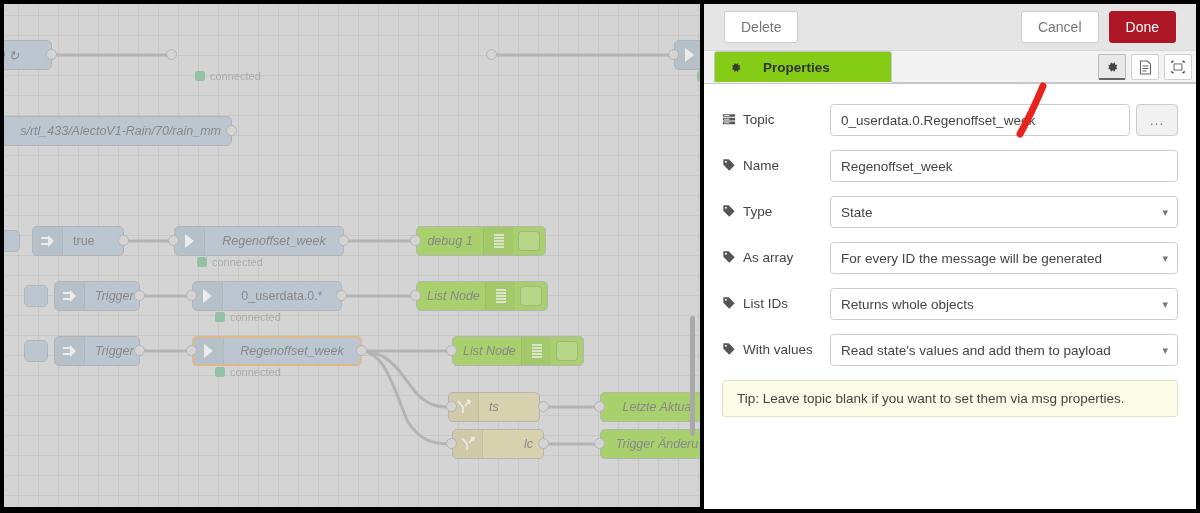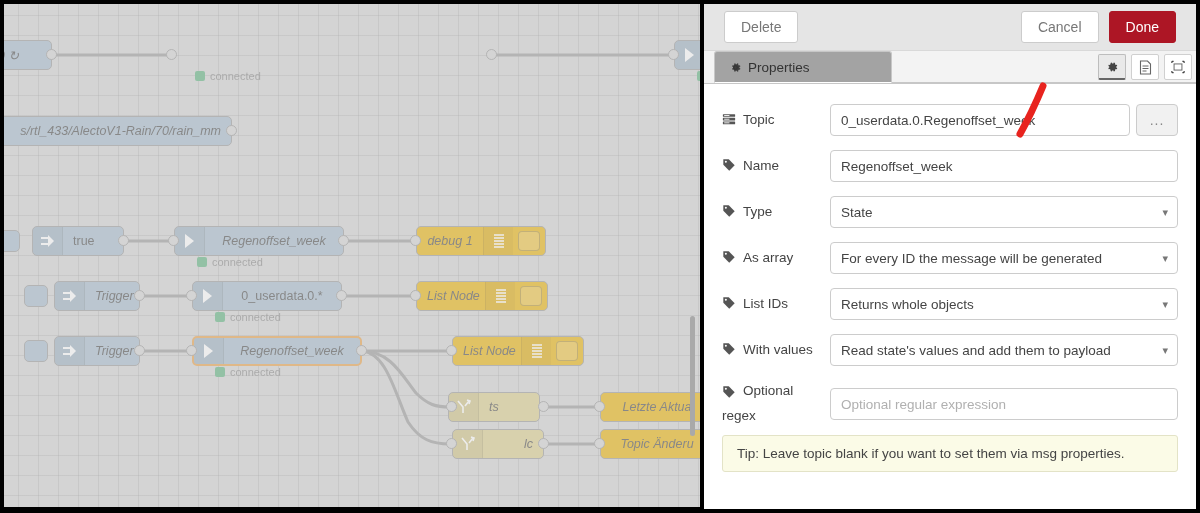--- a/index.html
+++ b/index.html
@@ -62,21 +62,21 @@
     display: flex;
     align-items: center;
     z-index: 10;
     font-size: 12.5px;
     font-style: italic;
     color: #4a4a4a;
     overflow: hidden;
   }
   .node.sel { border: 2px solid #e8a04a; }
   .node-blue  { background: #a6bbcd; }
-  .node-green { background: #eab308; }
+  .node-green { background: #84cc16; }
   .node-yellow{ background: #dbce8c; }
 
   .node-icon {
     width: 30px; height: 100%;
     display: flex; align-items: center; justify-content: center;
     background: rgba(0,0,0,0.06);
     border-right: 1px solid rgba(0,0,0,0.10);
     flex: 0 0 30px;
   }
   .node-icon.right {
@@ -191,27 +191,27 @@
     background: #f3f3f3;
     border-bottom: 1px solid #c7c7c7;
     display: flex;
     align-items: flex-end;
     padding-left: 10px;
   }
   .tab {
     height: 32px;
     min-width: 178px;
     padding: 0 14px;
-    background: #a3a3a3;
+    background: #84cc16;
     border: 1px solid #c7c7c7;
     border-bottom: 1px solid #fff;
     border-radius: 3px 3px 0 0;
-    display: flex; align-items: center; gap: 6px;
+    display: flex; align-items: center; gap: 21px;
     font-size: 13.5px;
-    font-weight: normal;
+    font-weight: bold;
     color: #333;
     cursor: pointer;
   }
   .tab-spacer {
     flex: 1;
     height: 32px;
     border-bottom: 1px solid #c7c7c7;
   }
   .tab-icons {
     position: absolute;
@@ -536,21 +536,21 @@
             <path d="M11 1 L14 2 L13 5"></path>
           </g>
         </svg>
       </div>
       <div class="node-label">lc</div>
     </div>
     <div class="port" style="left:442px; top:434px;"></div>
     <div class="port" style="left:534px; top:434px;"></div>
 
     <div class="node node-green" style="left:596px; top:425px; width:114px;">
-      <div class="node-label" style="text-align:center;flex:1;">Topic Änderu</div>
+      <div class="node-label" style="text-align:center;flex:1;">Trigger Änderu</div>
     </div>
     <div class="port" style="left:590px; top:434px;"></div>
 
     <div id="canvas-dim"></div>
 
     <div id="canvas-scrollbar">
       <div class="thumb"></div>
     </div>
   </div>
 
@@ -713,35 +713,20 @@
         <div class="ctrl">
           <div class="select-wrap">
             <select class="field">
               <option>Read state's values and add them to payload</option>
             </select>
             <span class="chev">▾</span>
           </div>
         </div>
       </div>
 
-      <div class="row" style="margin-bottom:10px;">
-        <div class="row-label" style="flex-wrap:wrap; padding-top:2px;">
-          <span>
-            <svg class="icon-svg" width="14" height="14" viewBox="0 0 16 16" style="margin-top:3px">
-              <path d="M1.5 1.5h6.2l6.8 6.8-6.2 6.2L1.5 7.7z" fill="#555"></path>
-              <circle cx="4.4" cy="4.4" r="1.15" fill="#fff"></circle>
-            </svg>
-          </span>
-          <span class="lbl-txt">Optional</span>
-          <span class="lbl-txt" style="width:100%;">regex</span>
-        </div>
-        <div class="ctrl" style="padding-top:8px;">
-          <input class="field" type="text" placeholder="Optional regular expression" style="">
-        </div>
-      </div>
 
       <div id="tip">Tip: Leave topic blank if you want to set them via msg properties.</div>
     </div>
   </div>
 
   <svg id="annotation" width="70" height="70" viewBox="0 0 70 70">
     <path d="M43 4 C 38 16, 30 34, 20 52" stroke="#e8231e" stroke-width="7" stroke-linecap="round" fill="none"></path>
   </svg>
 
 </div>

